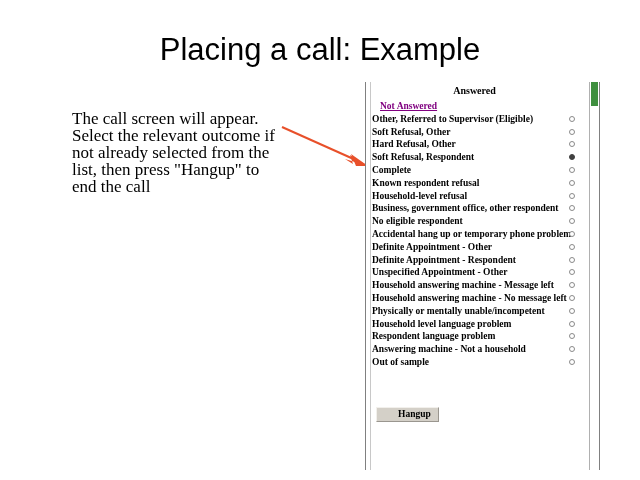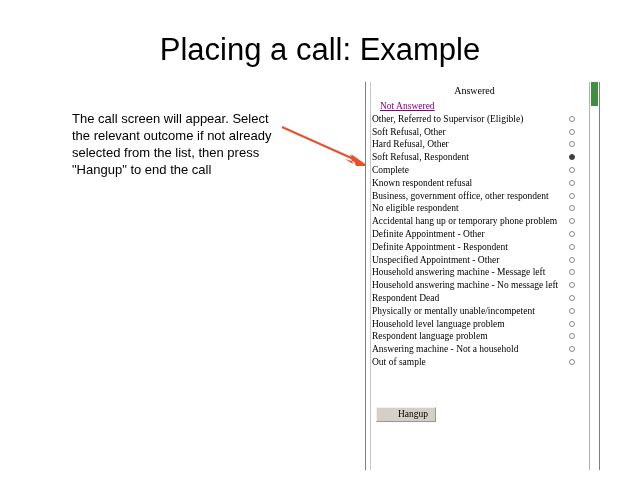--- a/index.html
+++ b/index.html
@@ -29,24 +29,24 @@
     font-size: 31px;
     color: #000000;
     font-family: "Liberation Sans", sans-serif;
     letter-spacing: 0px;
   }
   .callout {
     position: absolute;
     left: 72px;
     top: 110px;
     width: 215px;
-    font-size: 13px;
+    font-size: 17px;
     line-height: 17px;
     color: #000000;
-    font-family: Liberation Sans, sans-serif;
+    font-family: Liberation Serif, serif;
   }
   .arrow-wrap {
     position: absolute;
     left: 280px;
     top: 125px;
     width: 95px;
     height: 45px;
   }
 
   
@@ -54,20 +54,21 @@
     position: absolute;
     left: 365px;
     top: 82px;
     width: 233px;
     height: 388px;
     background: #ffffff;
     border-left: 1px solid #808080;
     border-right: 1px solid #808080;
     overflow: hidden;
     font-family: "Liberation Serif", serif;
+    font-weight: bold;
   }
   .screen-scroll-left {
     position: absolute;
     left: 0; top: 0;
     width: 4px;
     height: 100%;
     background: #ffffff;
     border-right: 1px solid #c8c8c8;
   }
   .screen-scroll-right {
@@ -198,20 +199,24 @@
         </div>
         <div class="opt">
           <span>Complete</span>
           <span class="radio"></span>
         </div>
         <div class="opt">
           <span>Known respondent refusal</span>
           <span class="radio"></span>
         </div>
         <div class="opt">
+          <span>Household-level refusal</span>
+          <span class="radio"></span>
+        </div>
+        <div class="opt">
           <span>Business, government office, other respondent</span>
           <span class="radio"></span>
         </div>
         <div class="opt">
           <span>No eligible respondent</span>
           <span class="radio"></span>
         </div>
         <div class="opt">
           <span>Accidental hang up or temporary phone problem</span>
           <span class="radio"></span>
@@ -227,24 +232,20 @@
         <div class="opt">
           <span>Unspecified Appointment - Other</span>
           <span class="radio"></span>
         </div>
         <div class="opt">
           <span>Household answering machine - Message left</span>
           <span class="radio"></span>
         </div>
         <div class="opt">
           <span>Household answering machine - No message left</span>
-          <span class="radio"></span>
-        </div>
-        <div class="opt">
-          <span>Respondent Dead</span>
           <span class="radio"></span>
         </div>
         <div class="opt">
           <span>Physically or mentally unable/incompetent</span>
           <span class="radio"></span>
         </div>
         <div class="opt">
           <span>Household level language problem</span>
           <span class="radio"></span>
         </div>

